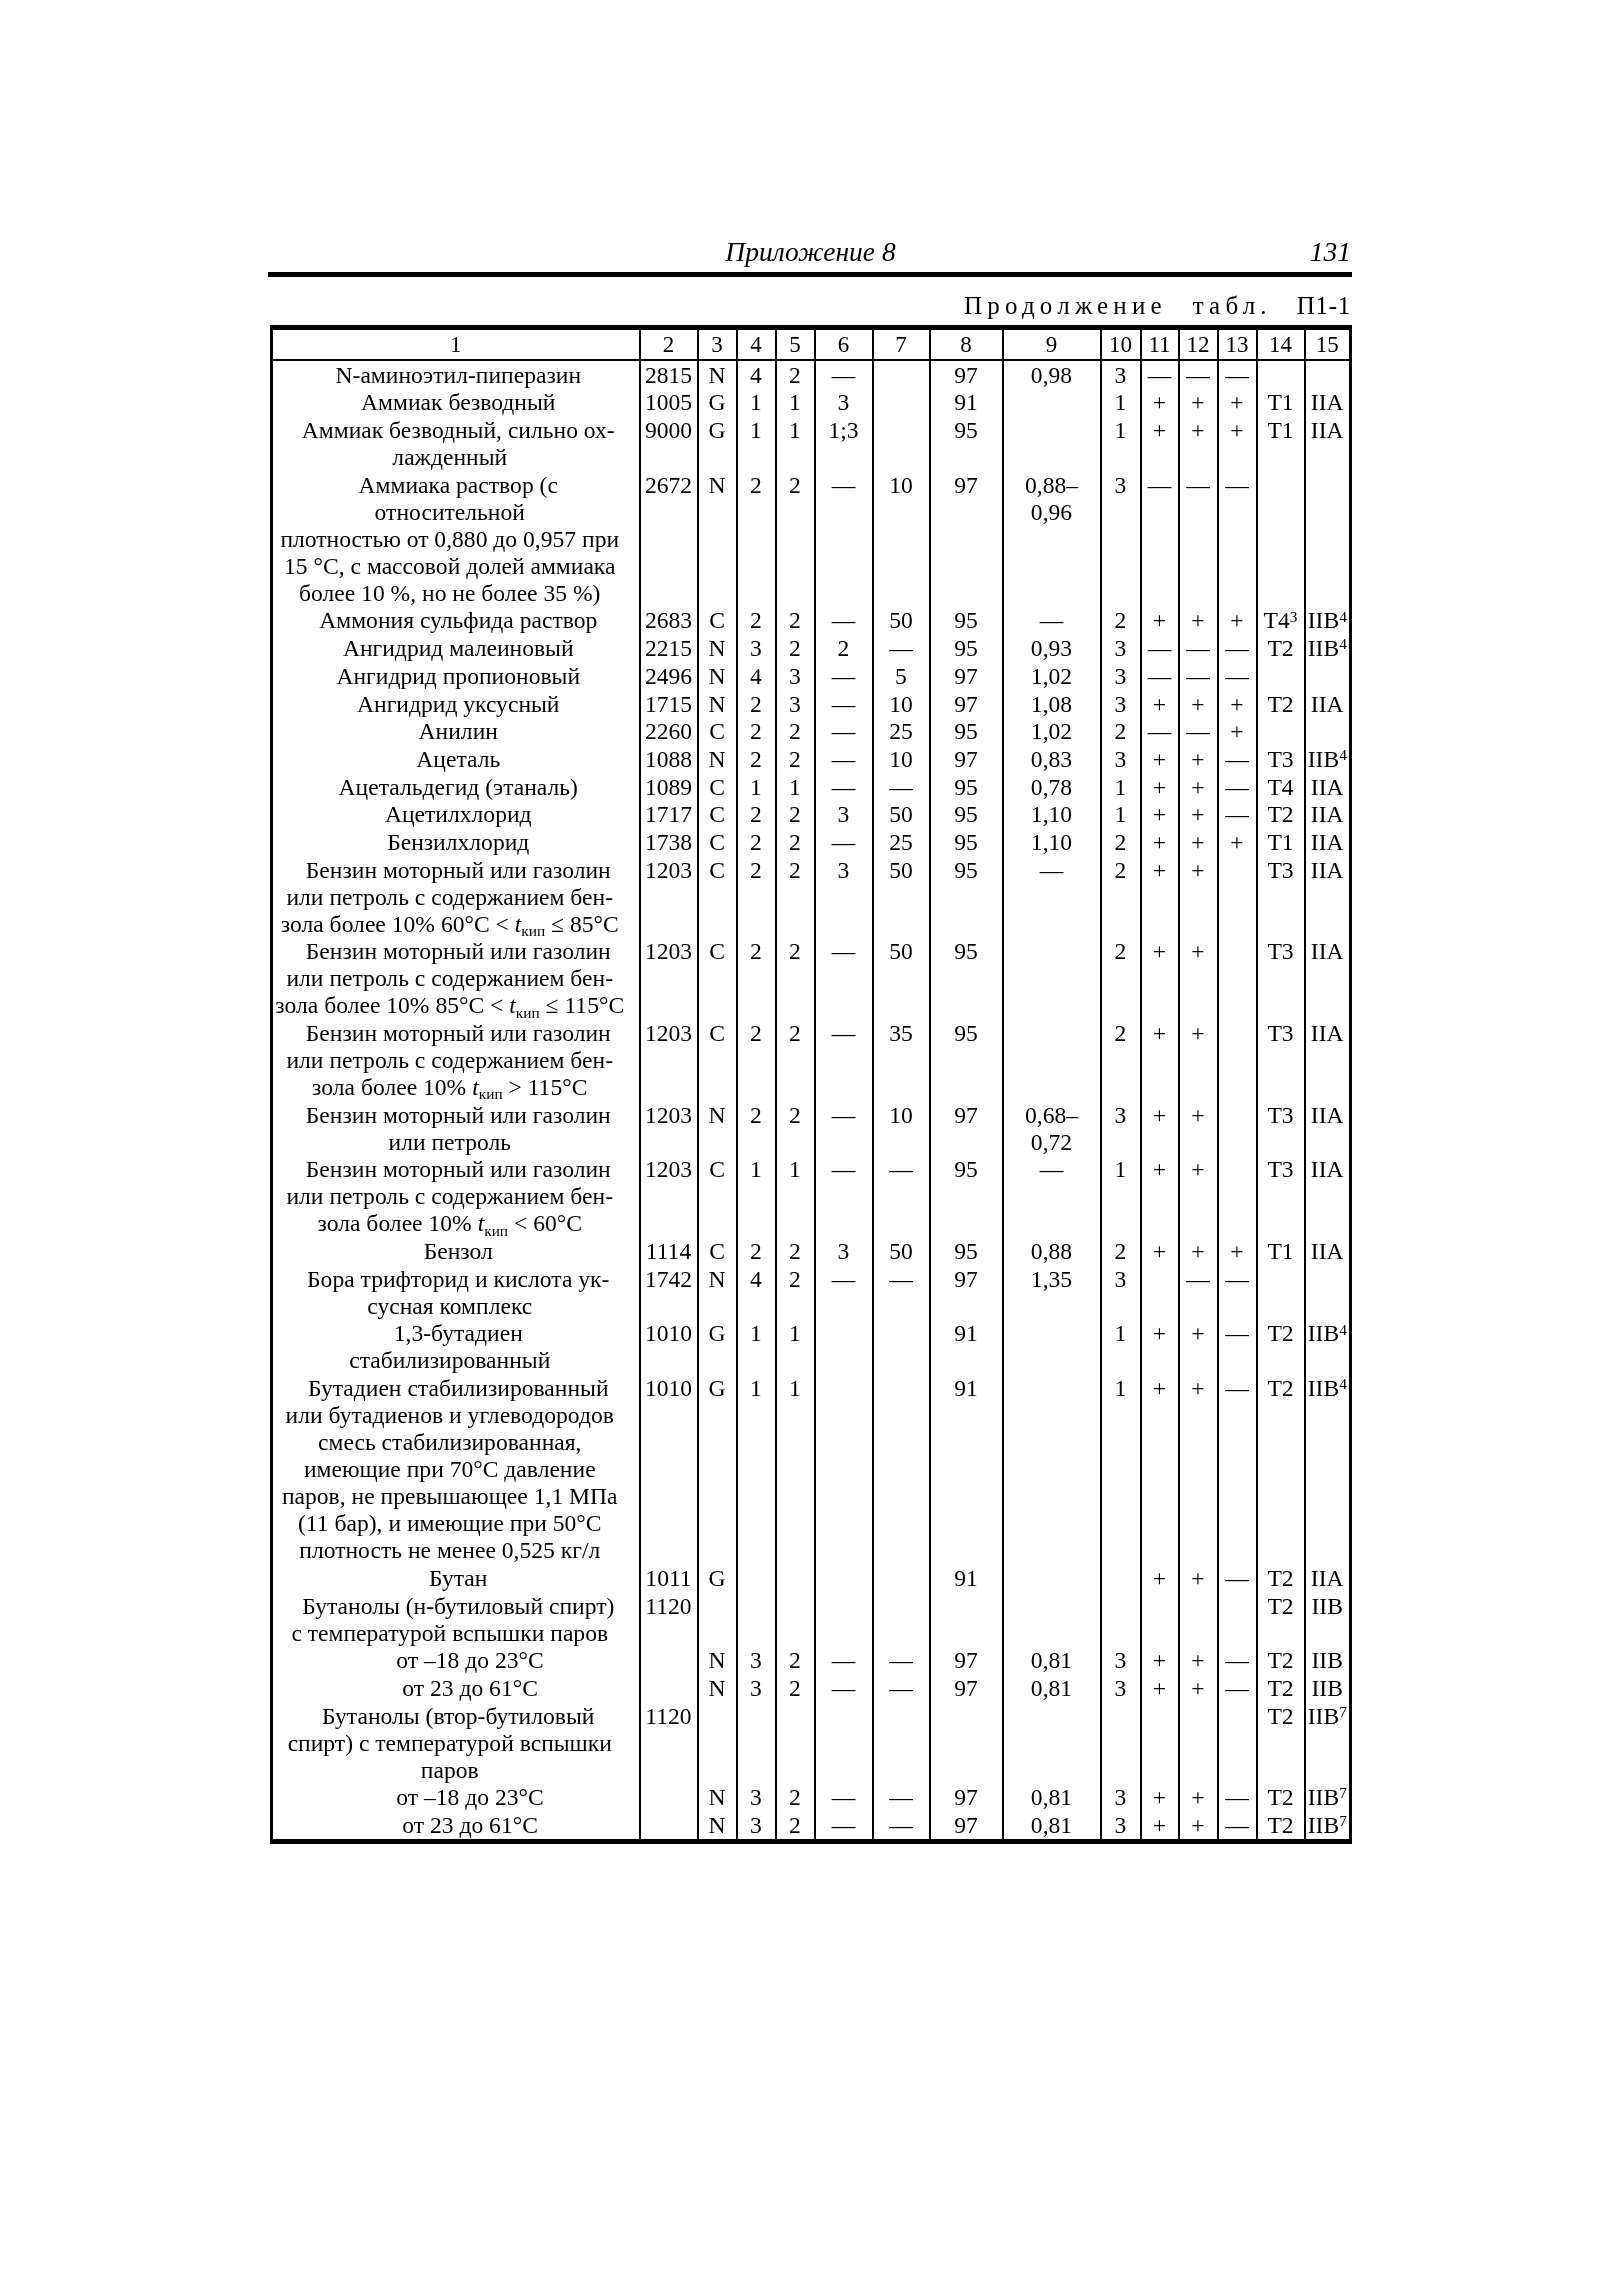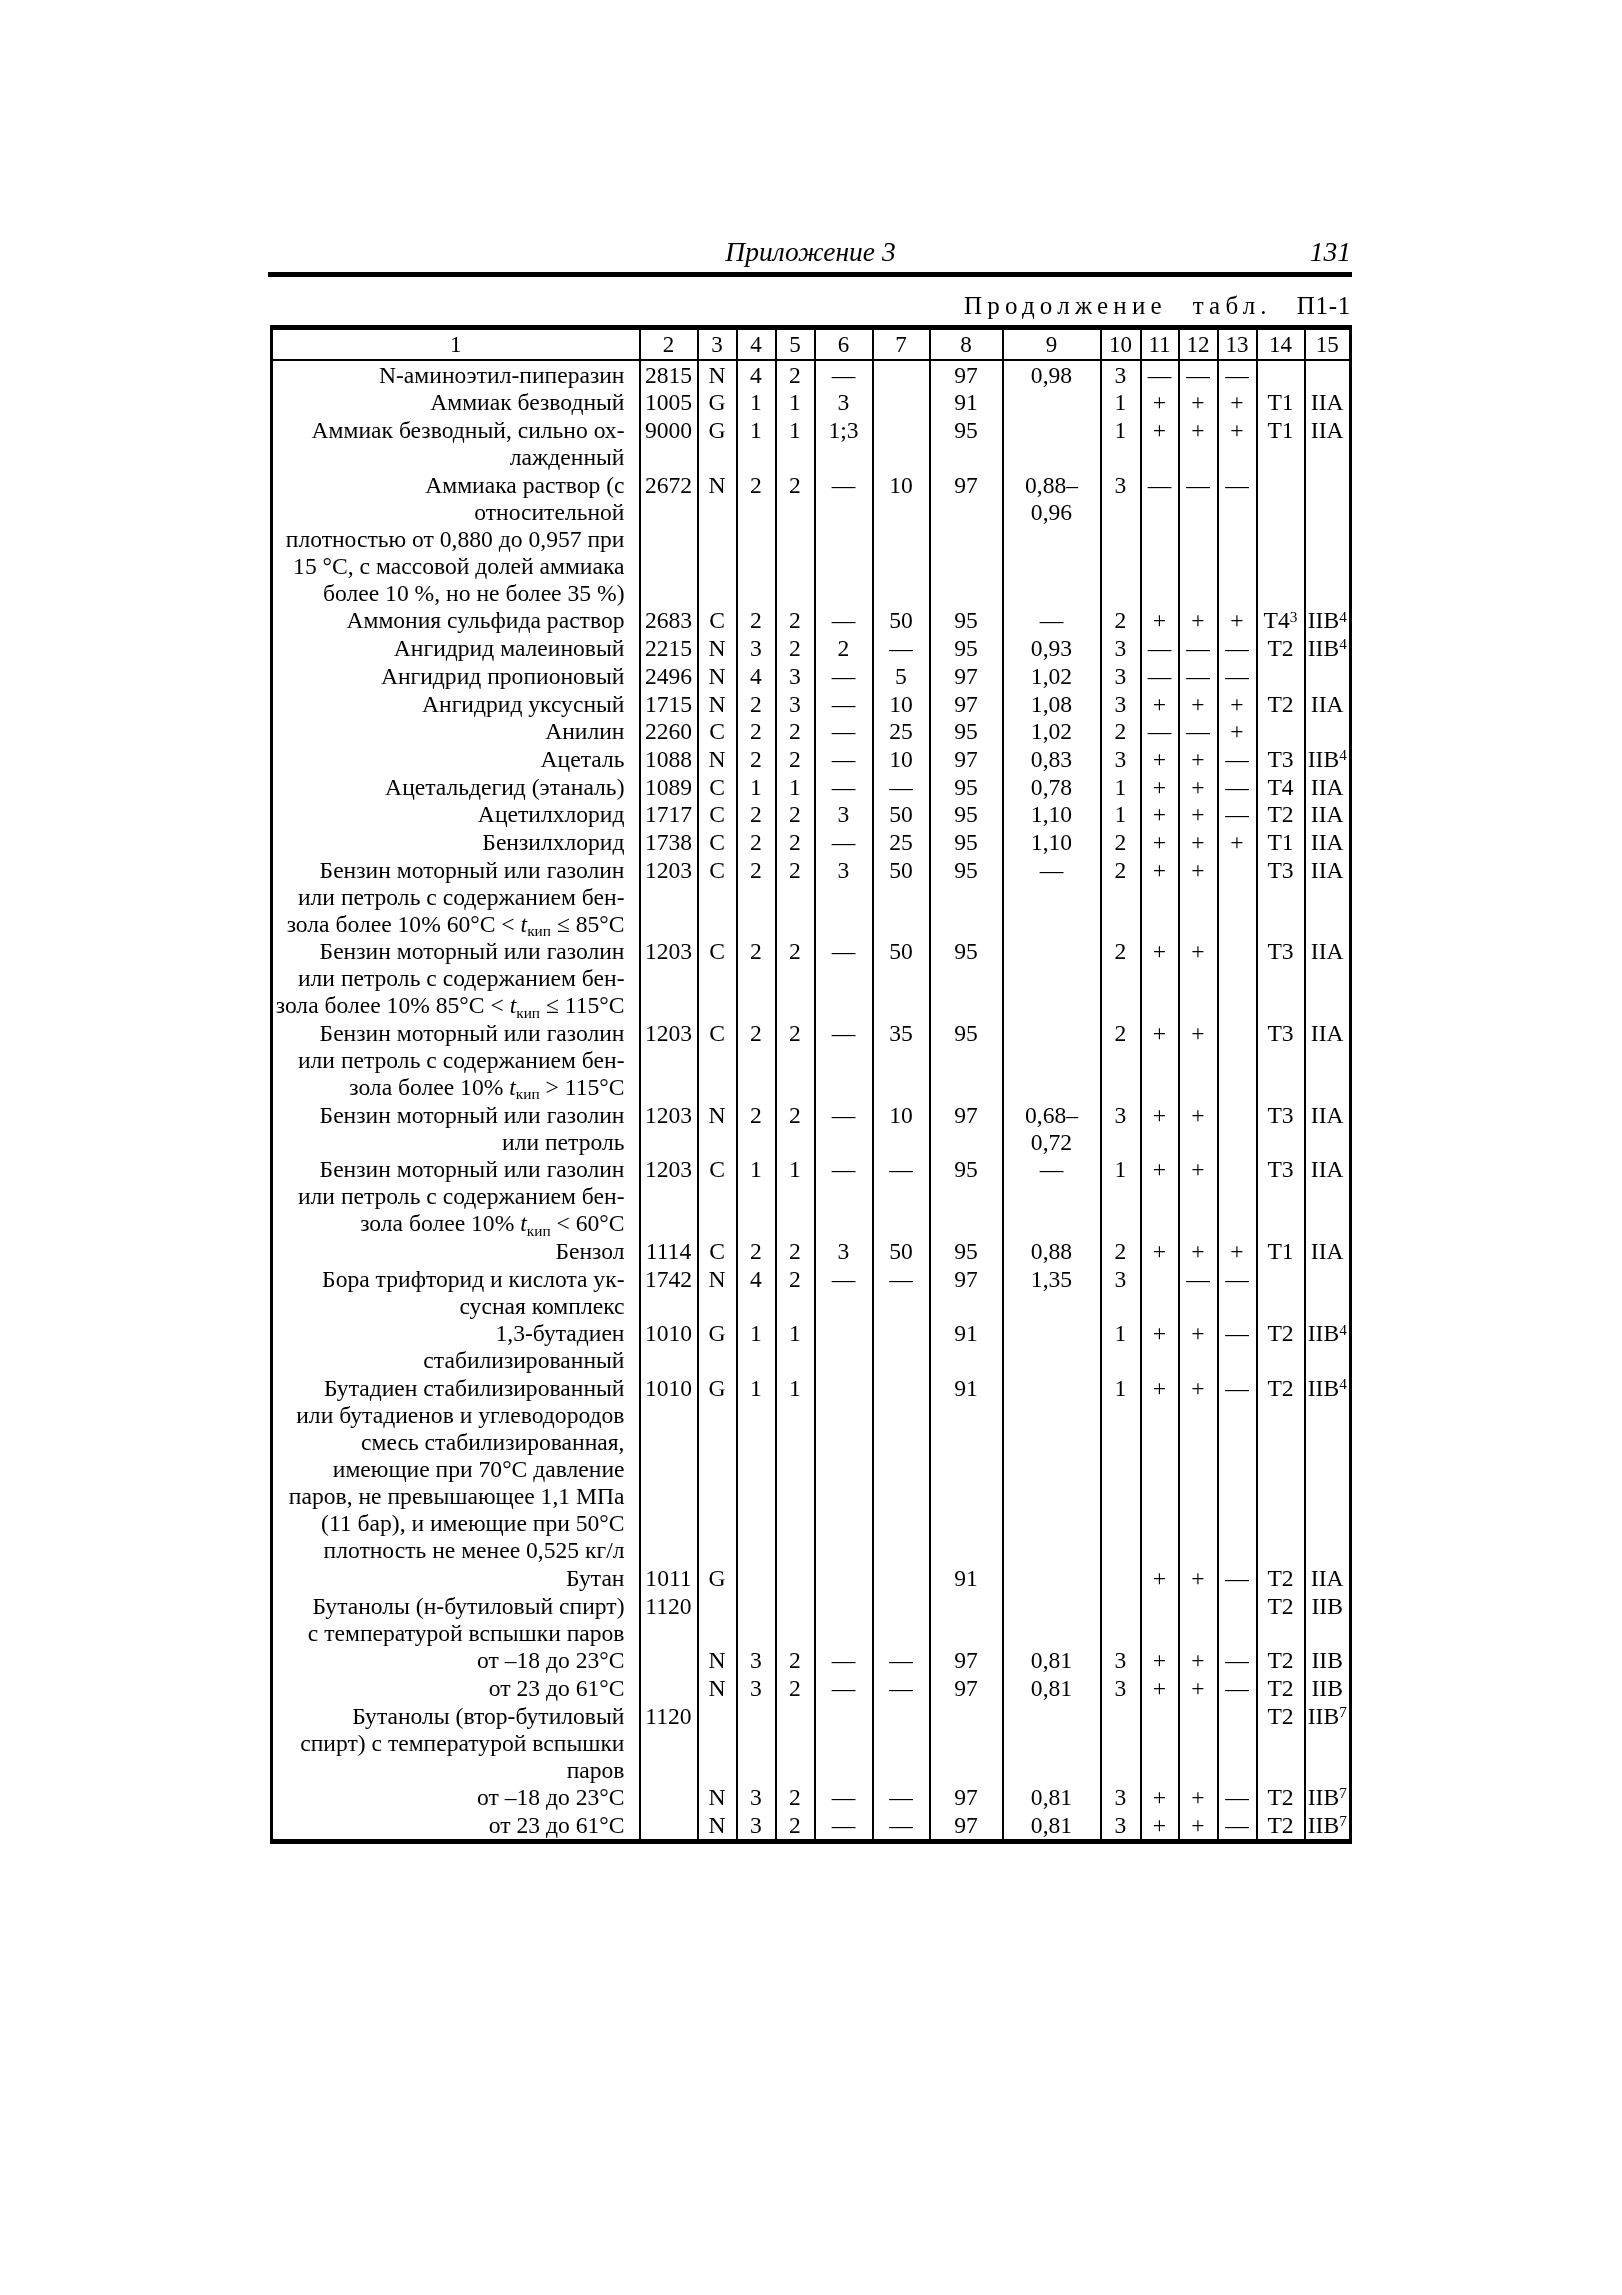--- a/index.html
+++ b/index.html
@@ -78,21 +78,21 @@
     border-bottom: 2.6px solid #000;
   }
   table.subst td {
     padding: 0.7px 1.3px 0 1.3px;
     text-align: center;
     vertical-align: top;
     border-left: 2px solid #000;
     border-right: 2px solid #000;
   }
   table.subst td.name {
-    text-align: right;
+    text-align: center;
     white-space: pre-wrap;
     text-indent: 17px;
     padding-left: 2px;
     padding-right: 14px;
   }
   sup, sub {
     font-size: 65%;
     line-height: 0;
     vertical-align: baseline;
     position: relative;
@@ -100,21 +100,21 @@
   sup { top: -0.45em; }
   sub { top: 0.28em; }
   td i { font-style: italic; }
 </style>
 </head>
 <body>
 
 <div class="page">
 
   <div class="running-head">
-    <span class="title">Приложение 3</span>
+    <span class="title">Приложение 8</span>
     <span class="pageno">131</span>
   </div>
 
   <div class="head-rule"></div>
 
   <div class="table-caption">
     <span class="spaced">Продолжение табл.</span><span class="tag">П1-1</span>
   </div>
 
   <table class="subst">

